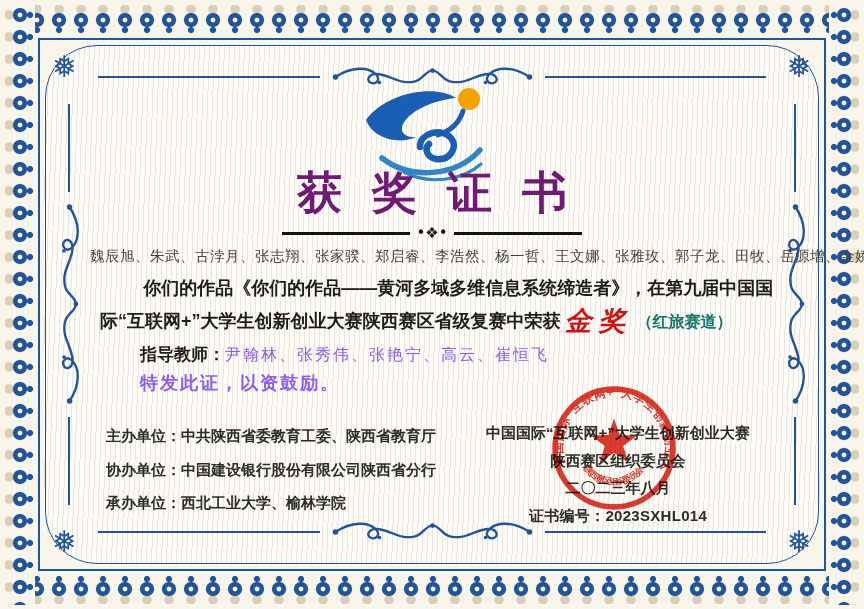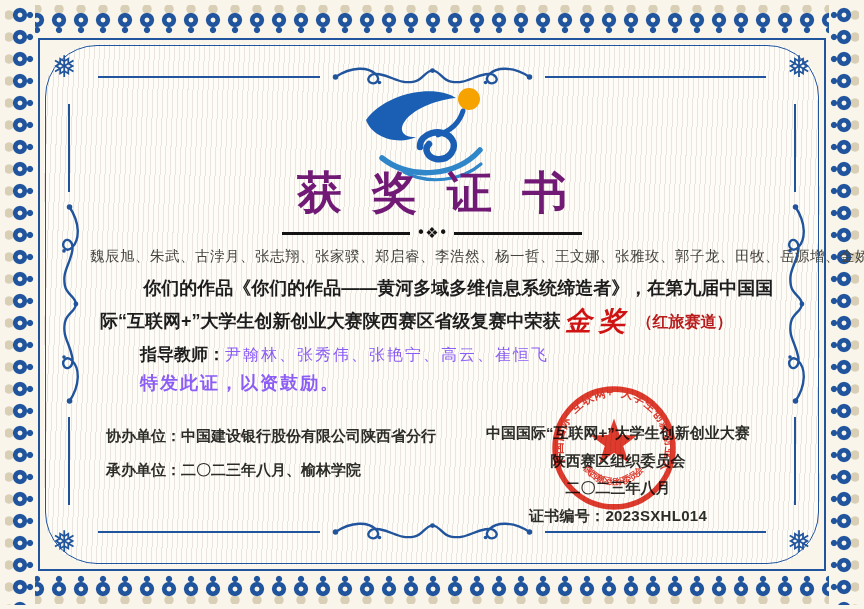--- a/index.html
+++ b/index.html
@@ -55,21 +55,21 @@
   .divider .dln{flex:1;height:2.5px;background:#141414;}
   .divider .dorn{font-size:15px;line-height:1;font-family:"DejaVu Sans",sans-serif;}
 
   
   .recipients{position:absolute;left:90px;width:692px;top:247px;font-size:14.5px;color:#45453e;
     font-family:"Liberation Serif","DejaVu Serif",serif;letter-spacing:.5px;white-space:nowrap;}
   .body-par{position:absolute;left:100px;width:680px;top:272px;font-size:18px;line-height:33px;
     font-weight:700;color:#1d1d1d;text-indent:2.4em;}
   .award{font-family:"Liberation Serif","DejaVu Serif",serif;font-weight:bold;font-style:italic;
     font-size:27px;color:#cf1312;letter-spacing:7px;padding:0 4px;vertical-align:-3px;line-height:0;}
-  .track{color:#b91c1c;font-size:16px;font-weight:600;}
+  .track{color:#0f766e;font-size:16px;font-weight:600;}
   .advisors{position:absolute;left:140px;top:343px;font-size:17px;font-weight:700;color:#1d1d1d;}
   .advisors .names{font-weight:400;font-family:"Liberation Serif","DejaVu Serif",serif;
     color:#8b5cf6;font-size:16px;letter-spacing:2px;}
   .closing{position:absolute;left:140px;top:371px;font-size:18px;font-weight:700;color:#8b5cf6;letter-spacing:2px;}
 
   
   .orgs{position:absolute;left:106px;top:419px;font-size:15px;font-weight:700;color:#2c2c28;line-height:33.5px;}
   .org-row{white-space:nowrap;}
   .issuer{position:absolute;left:460px;top:419px;width:316px;text-align:center;
     font-size:15px;font-weight:700;color:#2c2c28;line-height:27.5px;}
@@ -161,22 +161,23 @@
 
   <div class="recipients">魏辰旭、朱武、古浡月、张志翔、张家骙、郑启睿、李浩然、杨一哲、王文娜、张雅玫、郭子龙、田牧、岳源增、金娇娇、王繁杜：</div>
 
   <div class="body-par"><span>你们的作品《你们的作品——黄河多域多维信息系统缔造者》，在第九届中国国际“互联网+”大学生创新创业大赛陕西赛区省级复赛中荣获</span><span class="award">金奖</span><span class="track">（红旅赛道）</span></div>
 
   <div class="advisors"><span>指导教师：</span><span class="names">尹翰林、张秀伟、张艳宁、高云、崔恒飞</span></div>
 
   <div class="closing">特发此证，以资鼓励。</div>
 
   <div class="orgs">
+    <div class="org-row"><span>主办单位：</span><span>中共陕西省委教育工委、陕西省教育厅</span></div>
     <div class="org-row"><span>协办单位：</span><span>中国建设银行股份有限公司陕西省分行</span></div>
-    <div class="org-row"><span>承办单位：</span><span>二〇二三年八月、榆林学院</span></div>
+    <div class="org-row"><span>承办单位：</span><span>西北工业大学、榆林学院</span></div>
   </div>
 
   <div class="issuer">
     <div>中国国际“互联网+”大学生创新创业大赛</div>
     <div>陕西赛区组织委员会</div>
     <div>二〇二三年八月</div>
     <div class="serial"><span>证书编号：</span><span>2023SXHL014</span></div>
   </div>
 
   <svg class="seal" viewBox="0 0 130 130">

